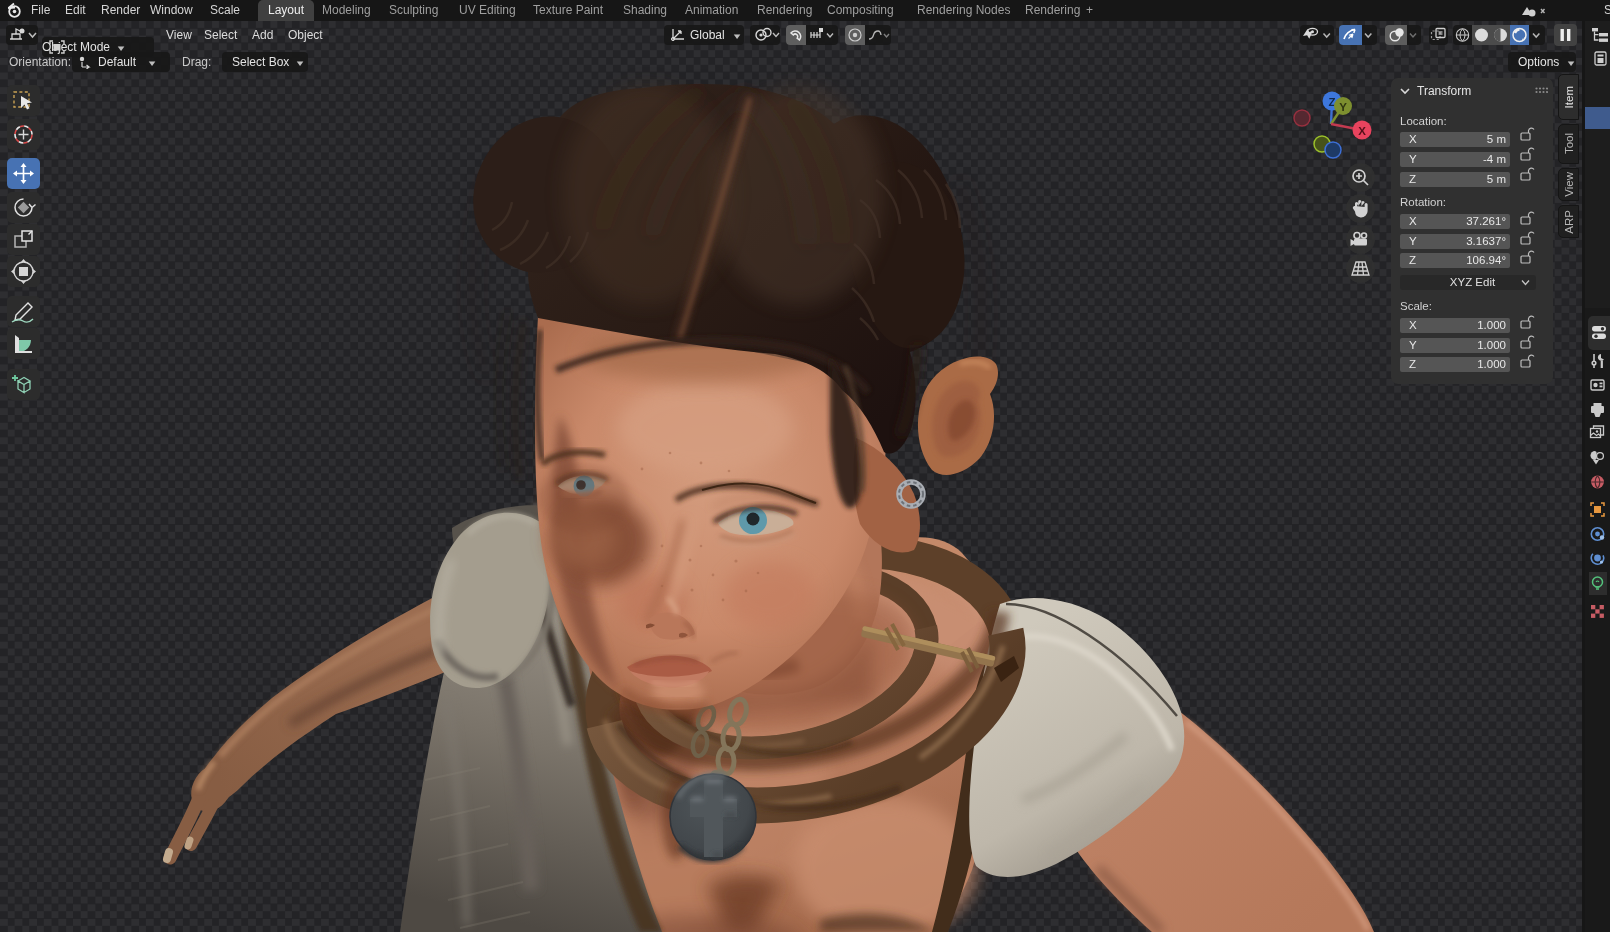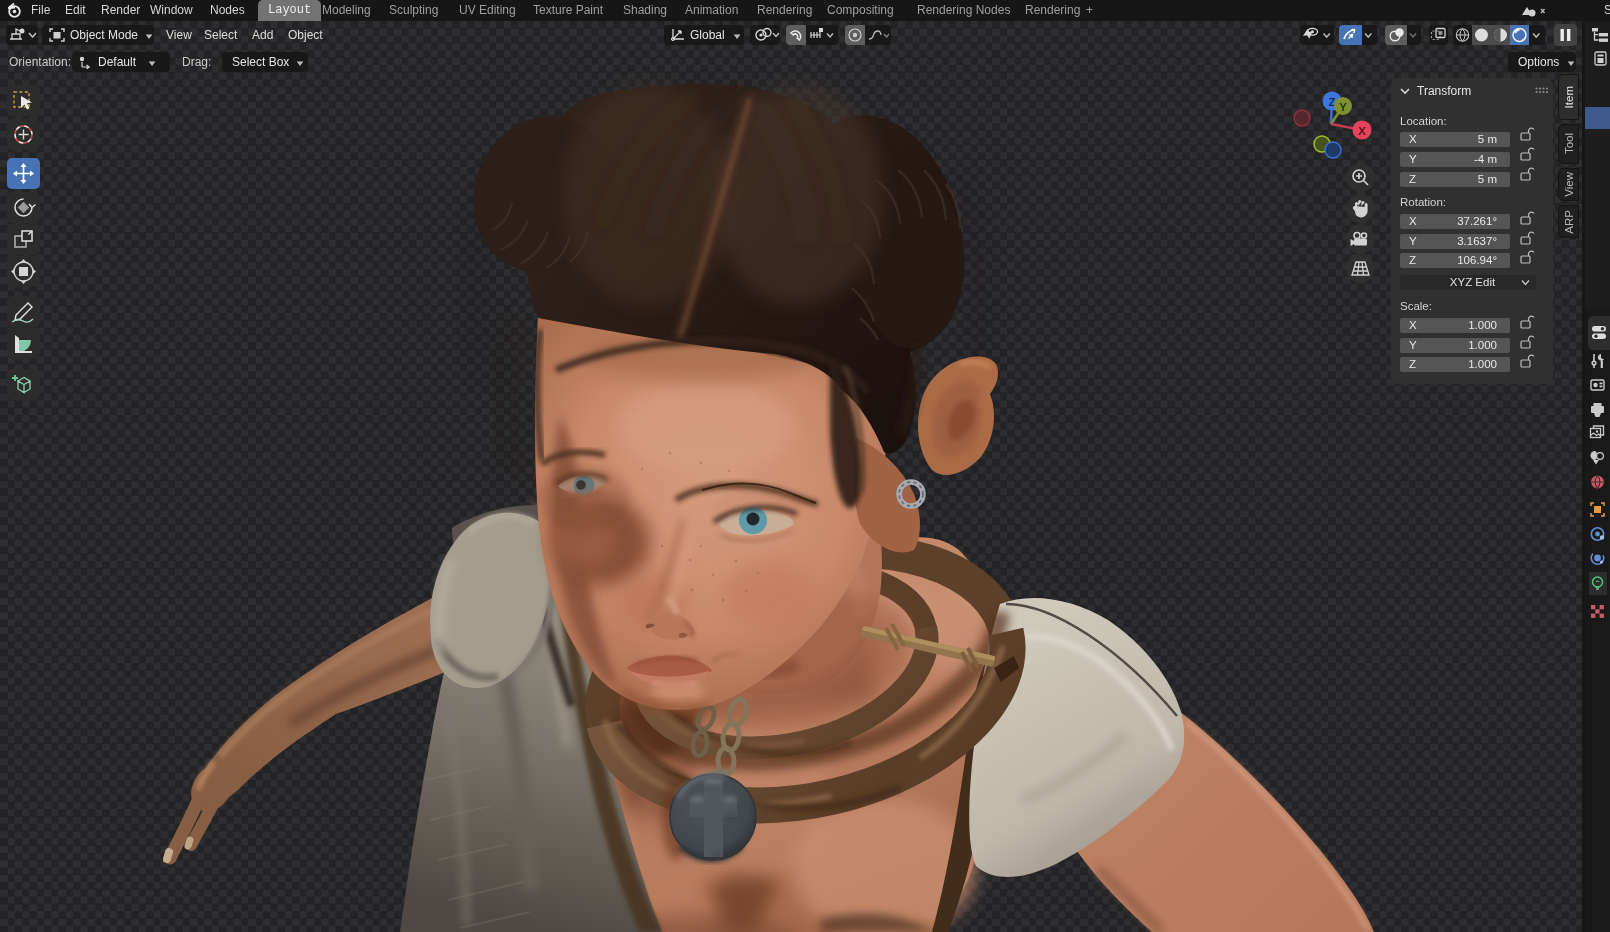--- a/index.html
+++ b/index.html
@@ -6,21 +6,21 @@
   html,body { width:1610px; height:932px; overflow:hidden; background:#161616;
     font-family:"Liberation Sans", sans-serif; }
   .abs { position:absolute; }
 
   
   #topbar { position:absolute; left:0; top:0; width:1610px; height:21px;
     background:#161616; color:#c2c2c2; font-size:12px; }
   #topbar .menu { position:absolute; top:3px; color:#d5d5d5;text-align:center; }
   #topbar .tab { position:absolute; top:0; height:21px; line-height:21px; padding:0 10px;
     color:#9f9f9f; border-radius:5px 5px 0 0; font-size:12px; }
-  #topbar .tab.active { background:#737373; color:#efefef;font-family:Liberation Mono, monospace; }
+  #topbar .tab.active { background:#404040; color:#efefef; }
 
   
   #viewport { position:absolute; left:0; top:21px; width:1582px; height:911px;
     background-image: conic-gradient(#2e2e31 0 90deg, #232326 0 180deg, #2e2e31 0 270deg, #232326 0);
     background-size:14.6px 14.6px; }
 
   
   .hbtn { position:absolute; background:rgba(24,24,24,.93); border-radius:4px;
     color:#e3e3e3; font-size:12px; line-height:20px; height:20px; }
   .hbtn > svg { position:relative; }
@@ -32,21 +32,21 @@
   .tool { position:absolute; left:7px; width:33px; height:31px; background:#2c2c2c;
     border-radius:5px; }
   .tool.active { background:#4772b3; }
 
   
   #npanel { position:absolute; left:1391px; top:57px; width:162px; height:306px;
     background:#303030; border-radius:7px; color:#d8d8d8; font-size:12px;text-align:center; }
   .nfield { position:absolute; left:9px; width:110px; height:14.5px; background:#555555;
     border-radius:2px; color:#e8e8e8; font-size:11.5px; line-height:14.5px; }
   .nfield .ax { position:absolute; left:9px; }
-  .nfield .val { position:absolute; right:13px;padding-left:16px; }
+  .nfield .val { position:absolute; right:4px;padding-left:16px; }
   .nlabel { position:absolute; left:9px; color:#d2d2d2; font-size:11.5px; }
 
   
   .vtab { position:absolute; left:1558px; width:21px; background:#202020;
     border:1px solid #151515; border-radius:5px 0 0 5px; color:#b9b9b9; font-size:11.5px;
     display:flex; align-items:center; justify-content:center; }
   .vtab span { writing-mode:vertical-rl; transform:rotate(180deg); display:block; }
   .vtab.active { background:#2d2d2d; color:#e2e2e2; }
 
   
@@ -58,21 +58,21 @@
 <div id="topbar">
   <svg class="abs" style="left:6px;top:2px" width="17" height="17" viewBox="0 0 17 17">
     <circle cx="8.5" cy="9.5" r="5.3" fill="none" stroke="#e8e8e8" stroke-width="1.8"></circle>
     <circle cx="8.5" cy="9.5" r="1.8" fill="#e8e8e8"></circle>
     <path d="M2 6 L9 5.5 M2.5 6 L8 1.5" stroke="#e8e8e8" stroke-width="1.8" fill="none"></path>
   </svg>
   <span class="menu" style="left:31px">File</span>
   <span class="menu" style="left:65px">Edit</span>
   <span class="menu" style="left:101px">Render</span>
   <span class="menu" style="left:150px">Window</span>
-  <span class="menu" style="left:210px">Nodes</span>
+  <span class="menu" style="left:210px">Scale</span>
   <span class="tab active" style="left:258px">Layout</span>
   <span class="tab" style="left:312px">Modeling</span>
   <span class="tab" style="left:379px">Sculpting</span>
   <span class="tab" style="left:449px">UV Editing</span>
   <span class="tab" style="left:523px">Texture Paint</span>
   <span class="tab" style="left:613px">Shading</span>
   <span class="tab" style="left:675px">Animation</span>
   <span class="tab" style="left:747px">Rendering</span>
   <span class="tab" style="left:817px">Compositing</span>
   <span class="tab" style="left:907px">Rendering Nodes</span>
@@ -411,21 +411,21 @@
 
   </svg>
 
   <div class="hbtn" style="left:6px; top:4px; width:32px;">
     <svg width="32" height="20" viewBox="0 0 32 20">
       <path d="M4 14 h12 M6 14 v-5 h8 v5 M10 9 v-5 l6 3" stroke="#d8d8d8" stroke-width="1.3" fill="none"></path>
       <circle cx="16" cy="6" r="2.5" fill="#d8d8d8"></circle>
       <path d="M23 8 l3.5 4 3.5-4" stroke="#bdbdbd" stroke-width="1.5" fill="none"></path>
     </svg>
   </div>
-  <div class="hbtn" style="left:42px; top:4px; width:112px; padding-left:28px;">
+  <div class="hbtn" style="left:42px; top:16px; width:112px; ">
     <svg class="abs" style="left:7px;top:3px" width="16" height="14" viewBox="0 0 16 14">
       <path d="M1 4 v-3 h3 M12 1 h3 v3 M15 10 v3 h-3 M4 13 H1 v-3" stroke="#d0d0d0" stroke-width="1.4" fill="none"></path>
       <rect x="4.5" y="4" width="7" height="6.5" fill="#d0d0d0"></rect>
     </svg>
     Object Mode <span class="chev" style="margin-left:4px">▼</span>
   </div>
   <span class="hlabel" style="left:166px; top:4px;">View</span>
   <span class="hlabel" style="left:204px; top:4px;">Select</span>
   <span class="hlabel" style="left:252px; top:4px;">Add</span>
   <span class="hlabel" style="left:288px; top:4px;">Object</span>

